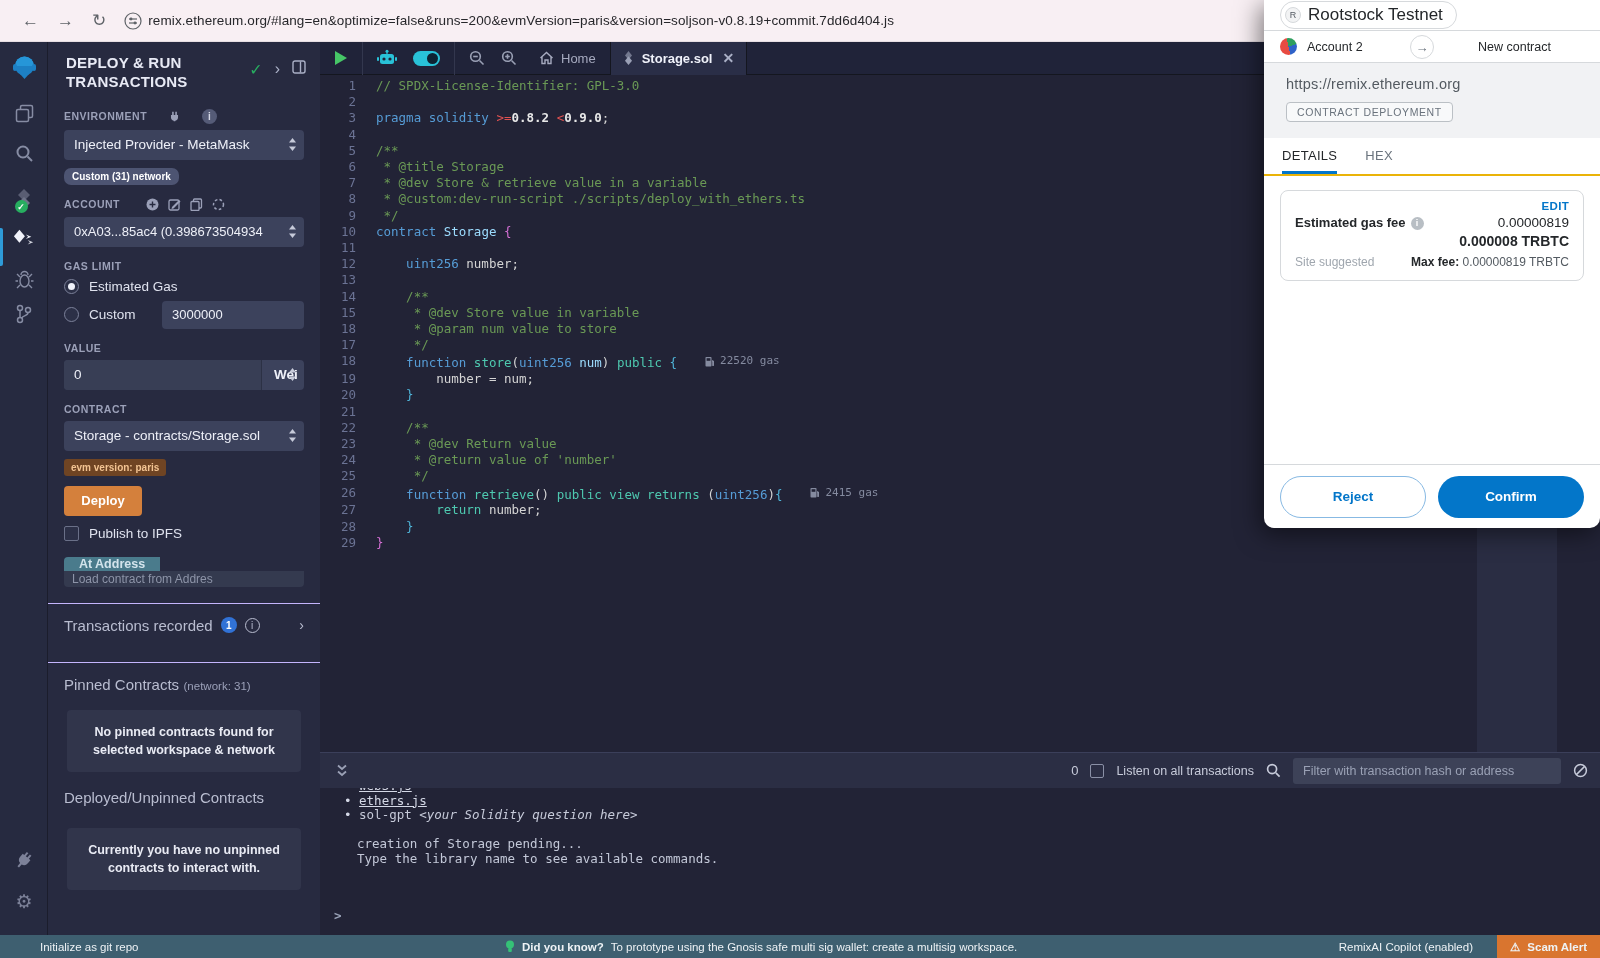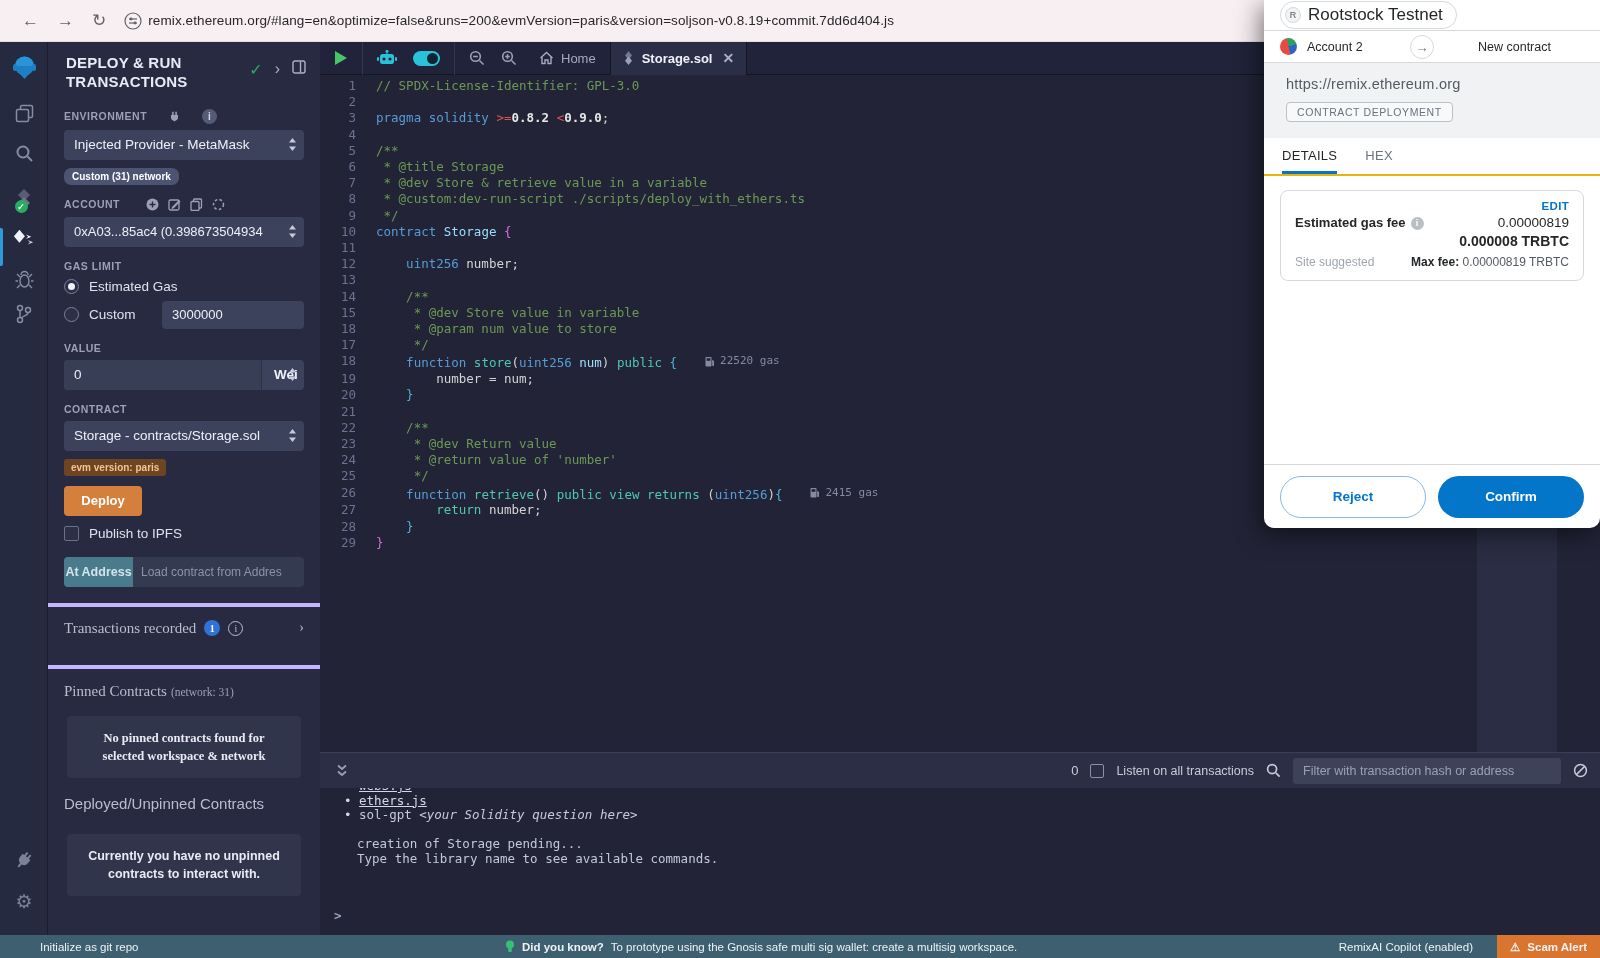--- a/index.html
+++ b/index.html
@@ -57,27 +57,27 @@
   .value-unit { position:relative; width:72px; display:flex; align-items:center;
     padding-left:12px; font-size:13.5px; font-weight:bold; color:#eef0f8;
     border-left:1px solid #2c3145; }
   .badge-evm { display:inline-block; margin-top:8px; background:#6f4423; color:#f3c493;
     font-size:10px; font-weight:bold; padding:3px 7px; border-radius:3px; }
   .btn-deploy { margin-top:10px; width:78px; height:30px; background:#d4803c; color:#fff;
     border:none; border-radius:4px; font-size:13px; font-weight:bold; }
   .chk-row { display:flex; align-items:center; gap:10px; margin-top:10px; font-size:13.5px;
     color:#dfe2ee; }
   .chk { width:15px; height:15px; border:1px solid #6a7088; border-radius:2px; background:#2c3047; }
-  .ataddr-row { display:flex; margin-top:16px; height:30px; border-radius:4px; overflow:hidden; }
+  .ataddr-row { display:flex; margin-top:16px; height:30px; border-radius:4px; overflow:hidden;flex-direction:column; }
   .btn-ataddr { width:96px; background:#4a7b8c; color:#d3e4ec; border:none; font-size:12.5px;
     font-weight:bold; }
   .ataddr-input { flex:1; background:#343a4f; border:none; color:#aeb4c8; font-size:12px;
     padding:0 8px; font-family:"Liberation Sans",sans-serif; }
   .ataddr-input::placeholder { color:#8d94a8; }
-  .sp-section { border-top:4px solid #c4b5fd; margin-top:16px; padding:13px 16px 0;font-family:Liberation Serif, serif; }
+  .sp-section { border-top:1px solid #c4b5fd; margin-top:16px; padding:13px 16px 0; }
   .txrec-row { display:flex; align-items:center; gap:8px; }
   .txrec-label { font-size:15px; color:#b9bdd0; }
   .badge-count { width:16px; height:16px; border-radius:50%; background:#3172d6; color:#fff;
     font-size:10px; font-weight:bold; display:flex; align-items:center; justify-content:center; }
   .icon-info { width:15px; height:15px; border-radius:50%; border:1px solid #b9bdd0;
     color:#b9bdd0; font-size:10px; display:flex; align-items:center; justify-content:center; }
   .chev-r { margin-left:auto; color:#b9bdd0; font-size:14px; }
   .sect-title { font-size:15px; color:#b9bdd0; }
   .sect-suffix { font-size:11.5px; color:#9ba0b8; }
   .empty-box { margin:16px auto 4px; width:234px; background:#31354b; border-radius:4px;

